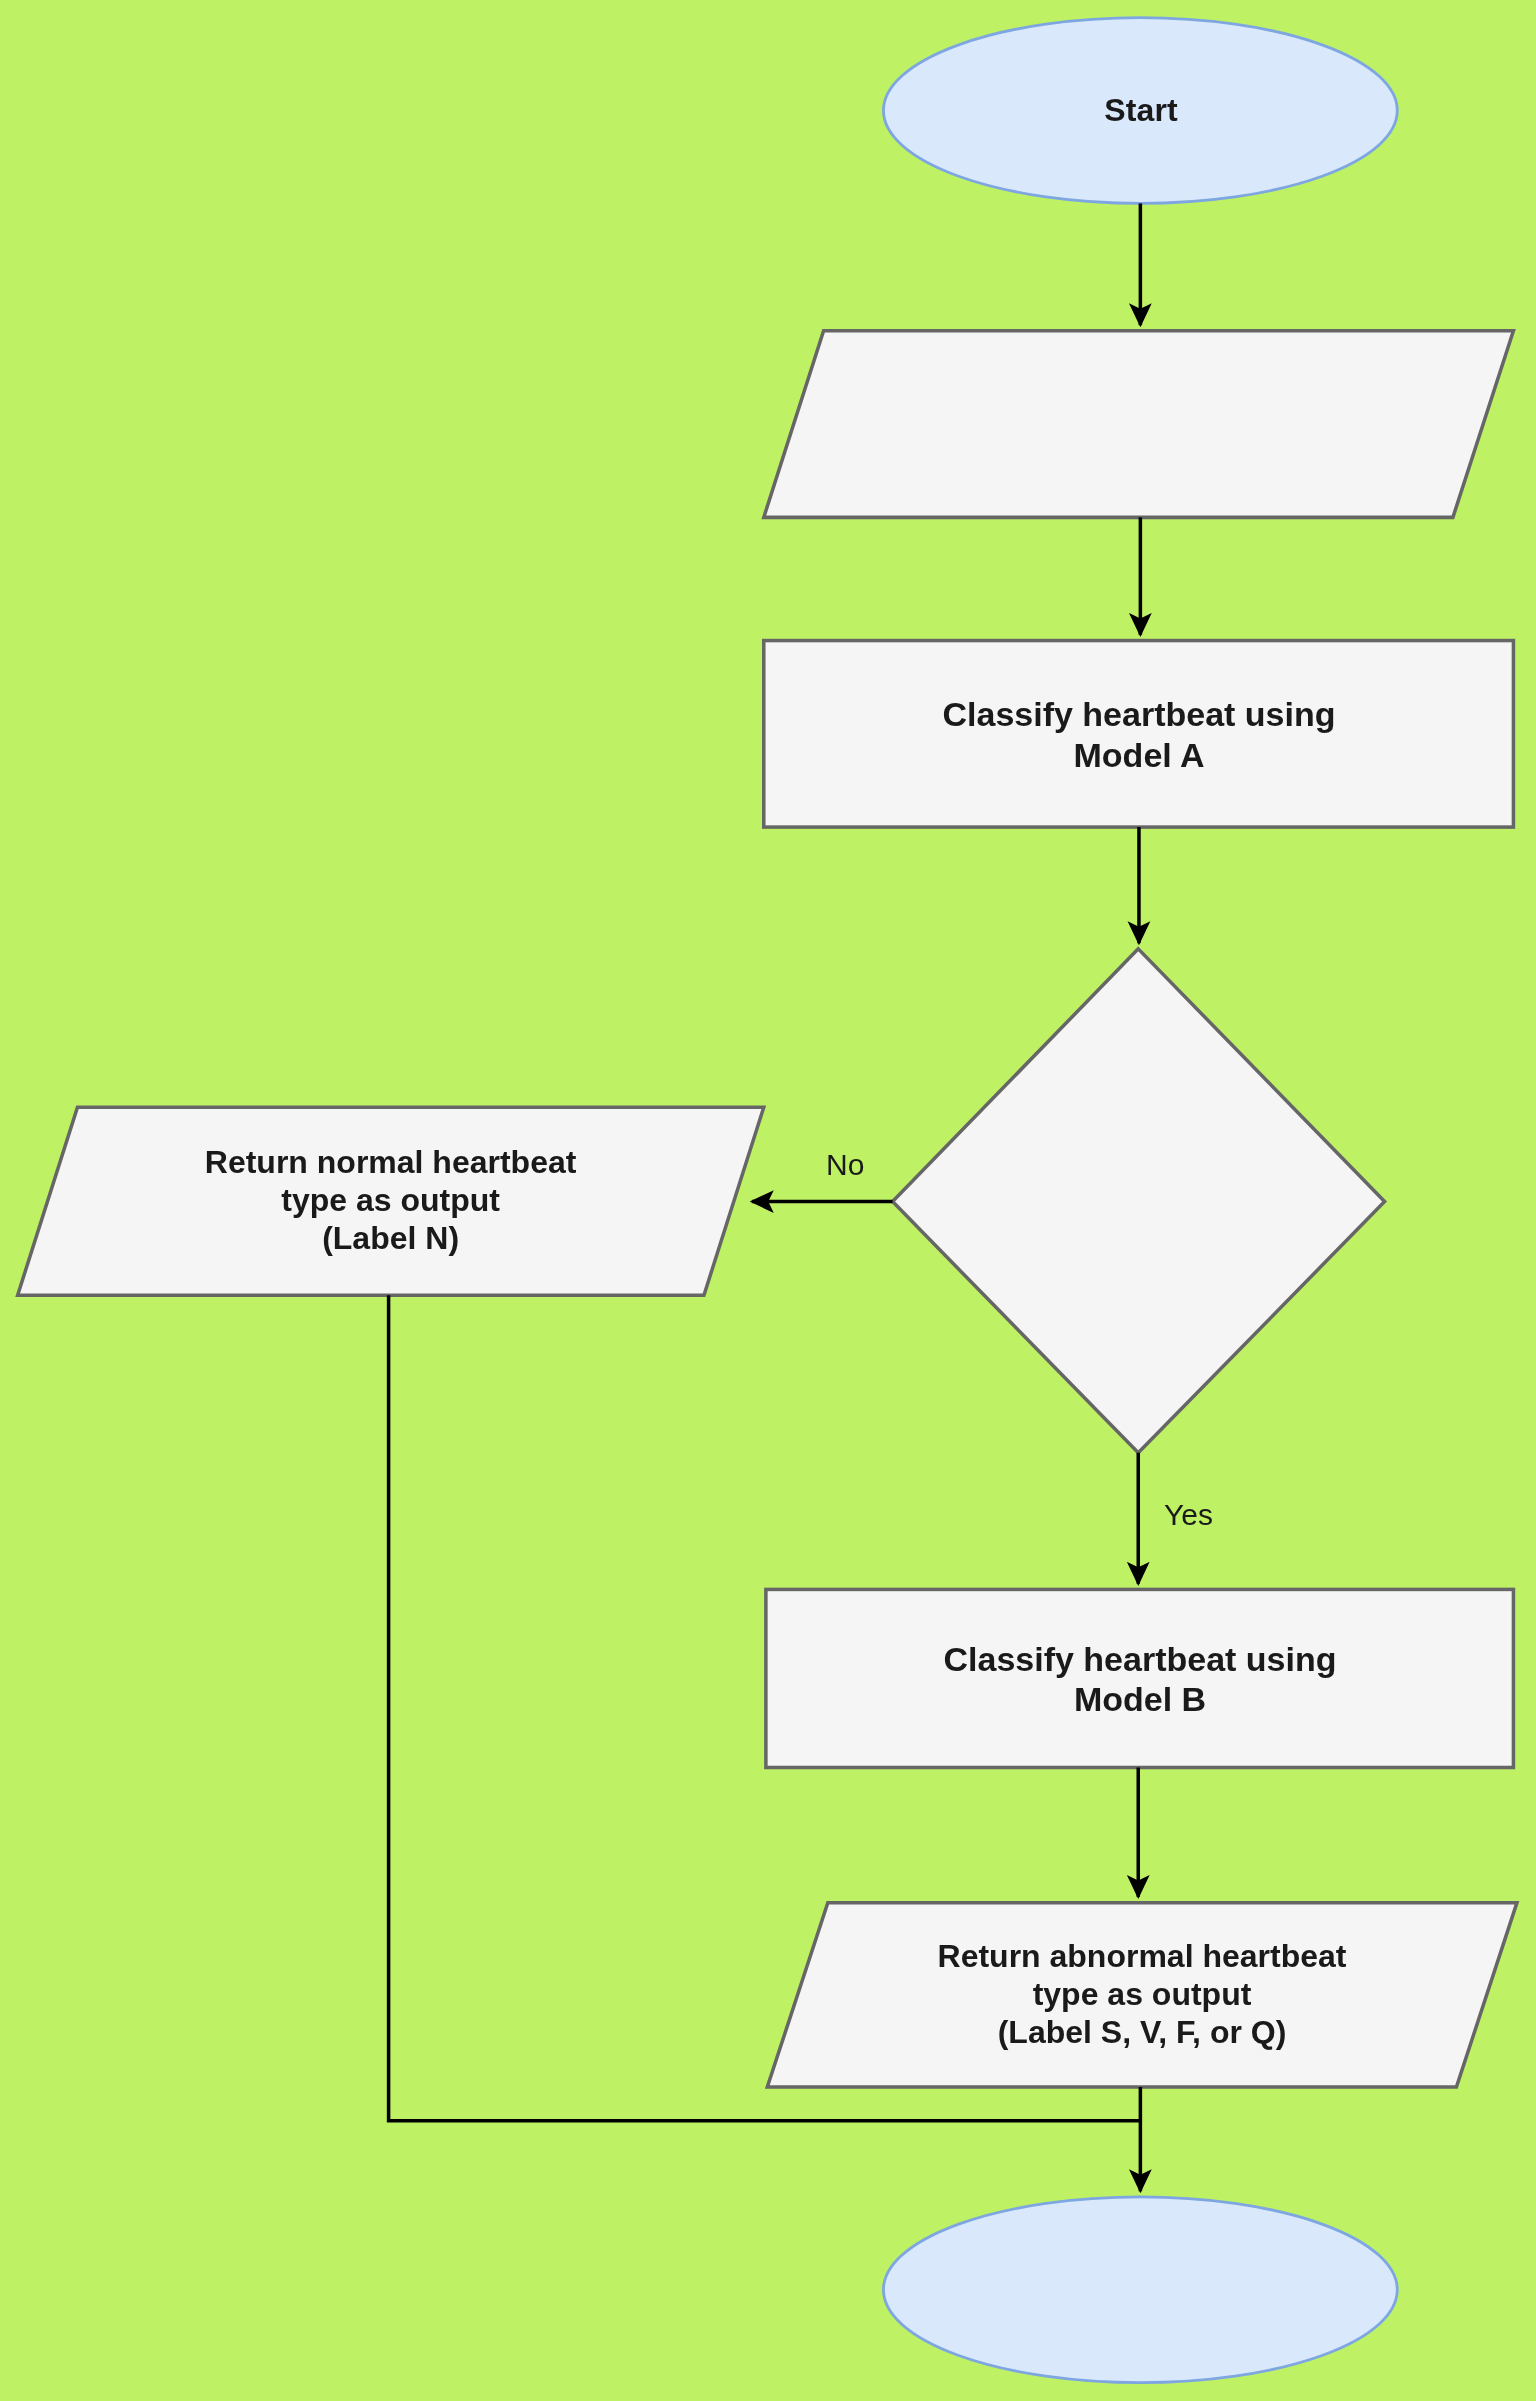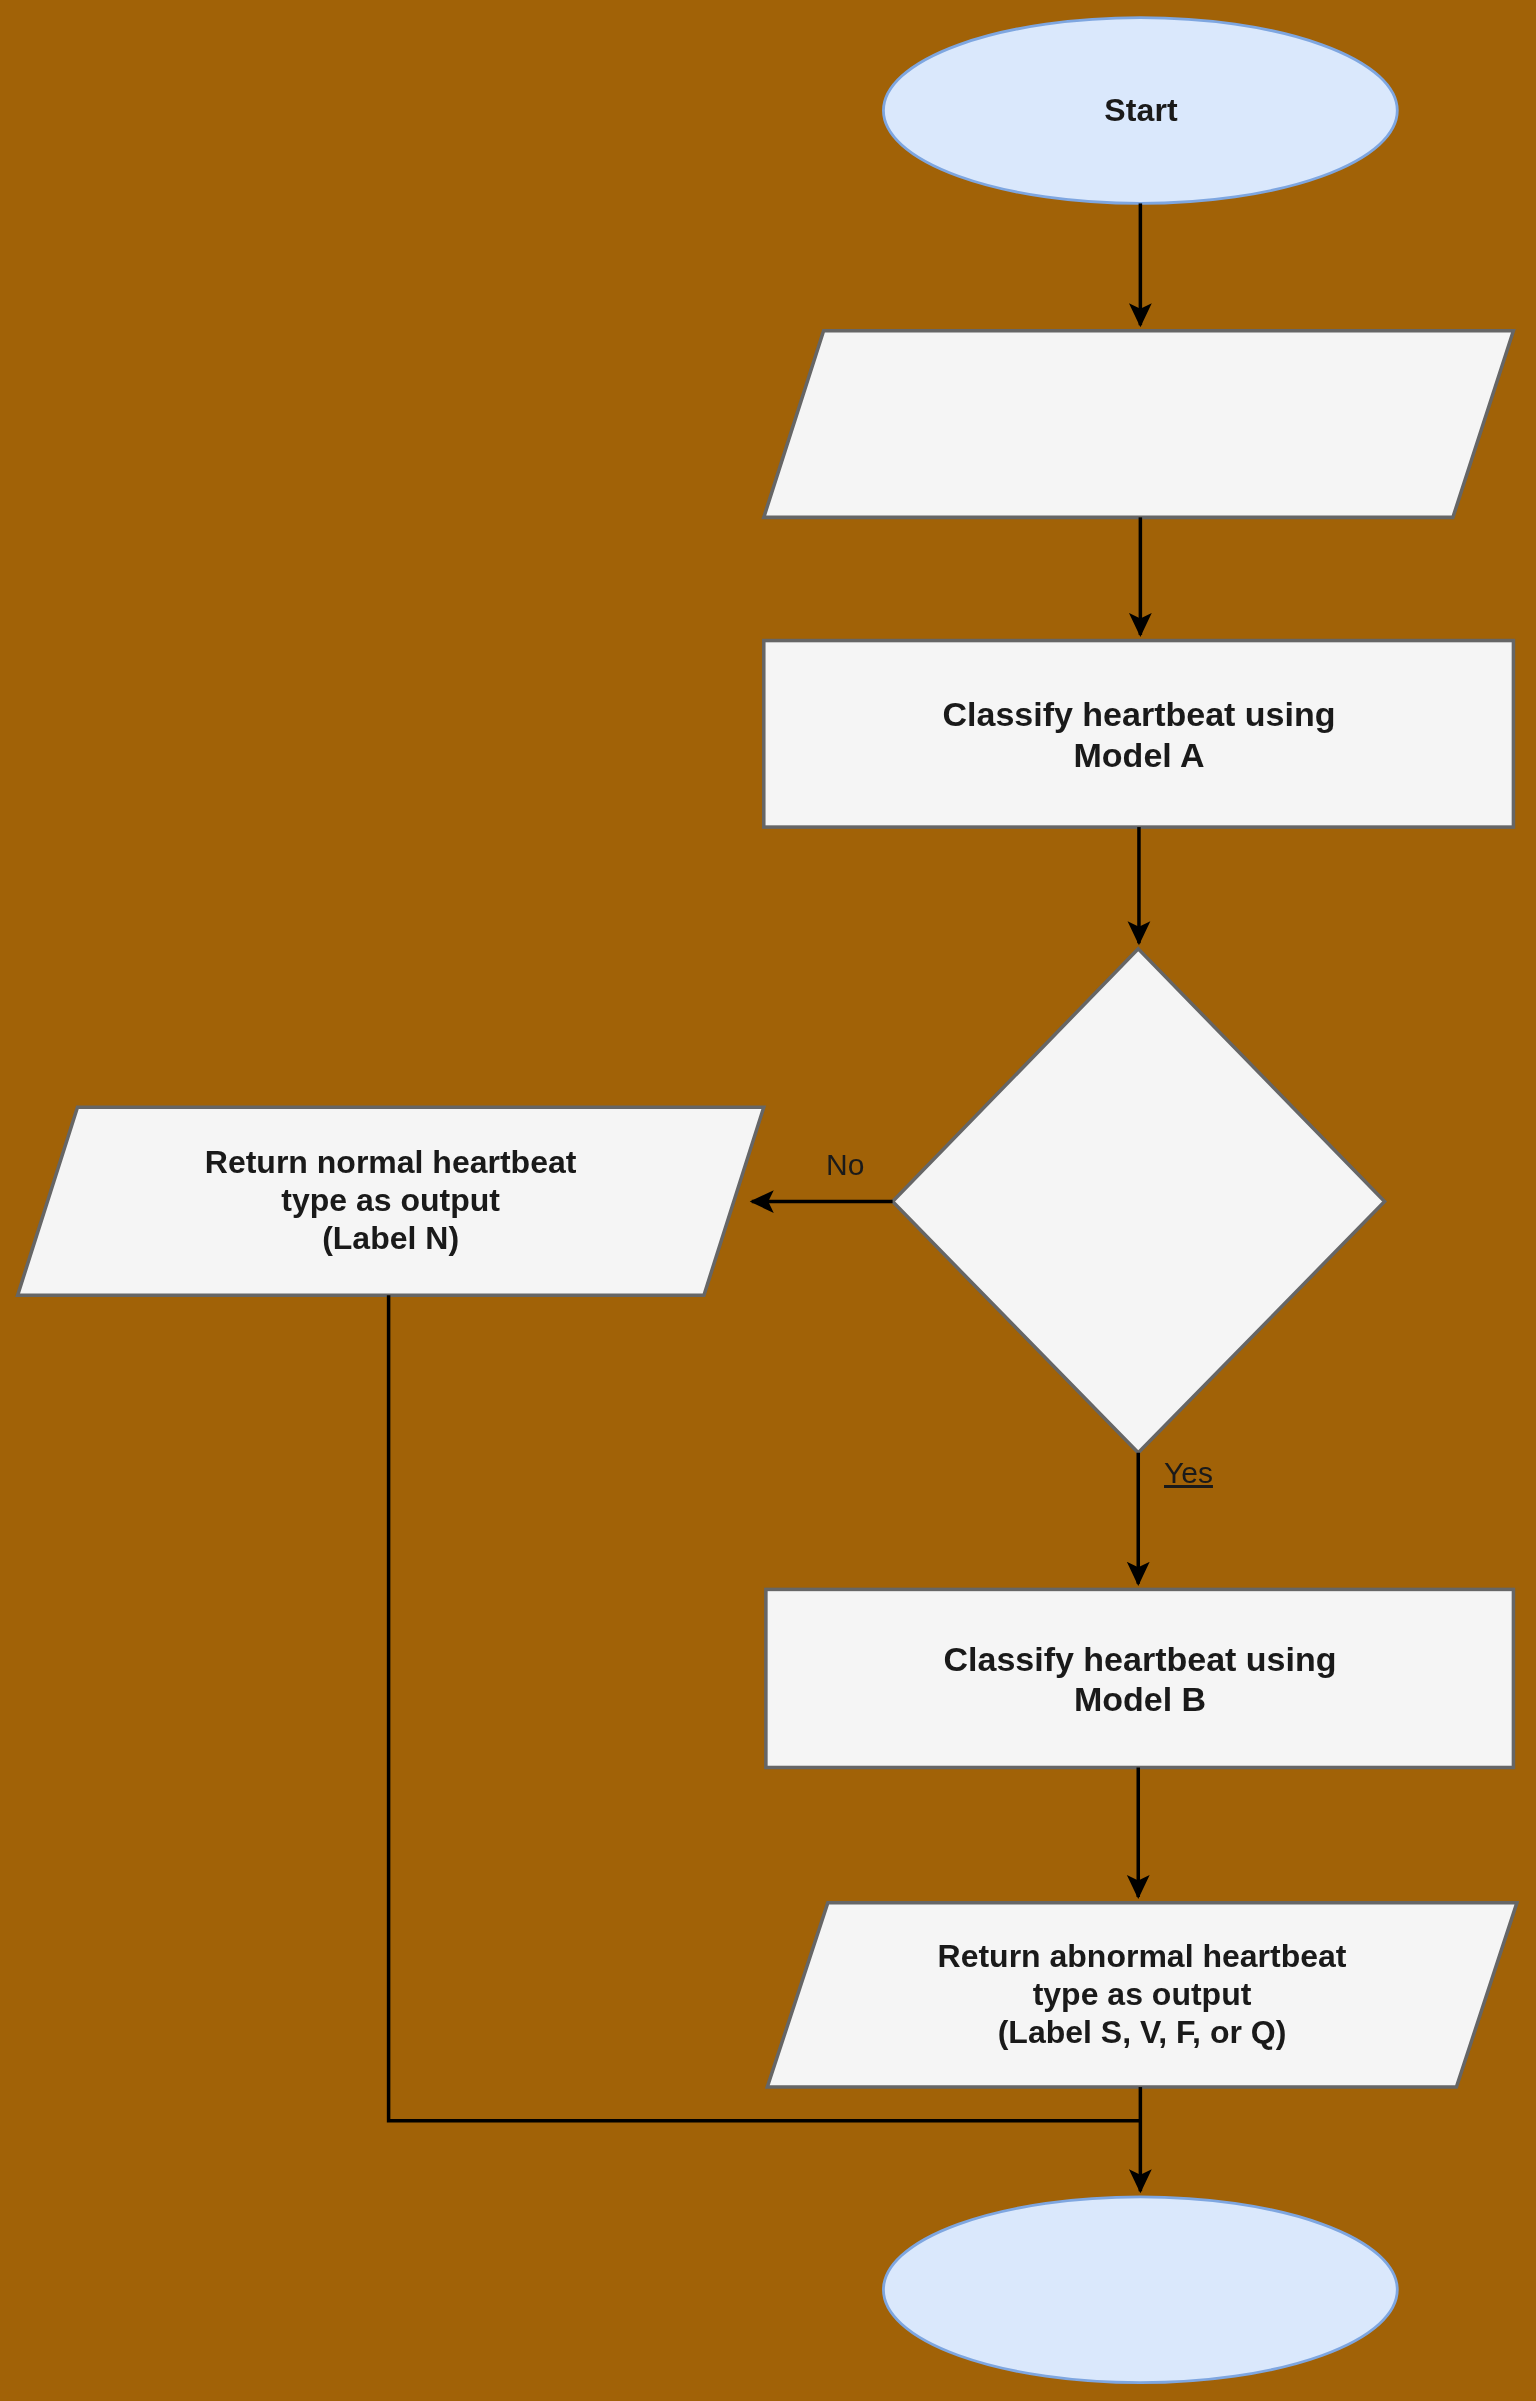--- a/index.html
+++ b/index.html
@@ -10,21 +10,21 @@
   body {
     width: 1536px;
     height: 2401px;
     font-family: "Liberation Sans", sans-serif;
     overflow: hidden;
   }
   #flowchart-root {
     position: relative;
     width: 1536px;
     height: 2401px;
-    background: #a16207;
+    background: #bef264;
   }
   svg.canvas {
     position: absolute;
     inset: 0;
     width: 1536px;
     height: 2401px;
     display: block;
   }
   .node-label {
     position: absolute;
@@ -110,16 +110,16 @@
   <div class="node-label process-text" style="left:766px; top:1590px; width:748px; height:178px;">Classify heartbeat using
 Model B</div>
 
   <div class="node-label io-text" style="left:767px; top:1903px; width:750px; height:184px;">Return abnormal heartbeat
 type as output
 (Label S, V, F, or Q)</div>
 
 
   <div class="edge-label edge-text" style="left:826px; top:1148px;text-align:center;">No</div>
 
-  <div class="edge-label edge-text" style="left:1164px; top:1456px;text-decoration:underline;">Yes</div>
+  <div class="edge-label edge-text" style="left:1164px; top:1498px;">Yes</div>
 
 </div>
 
 
 </body></html>

